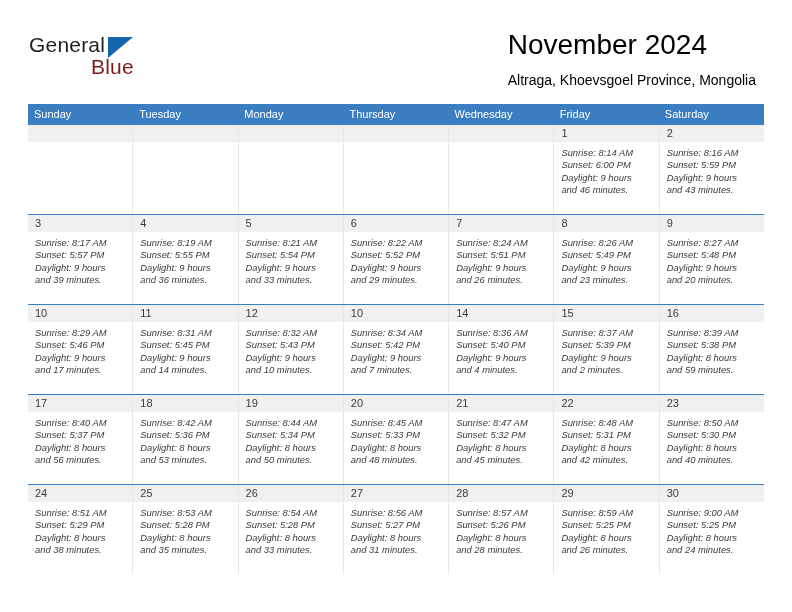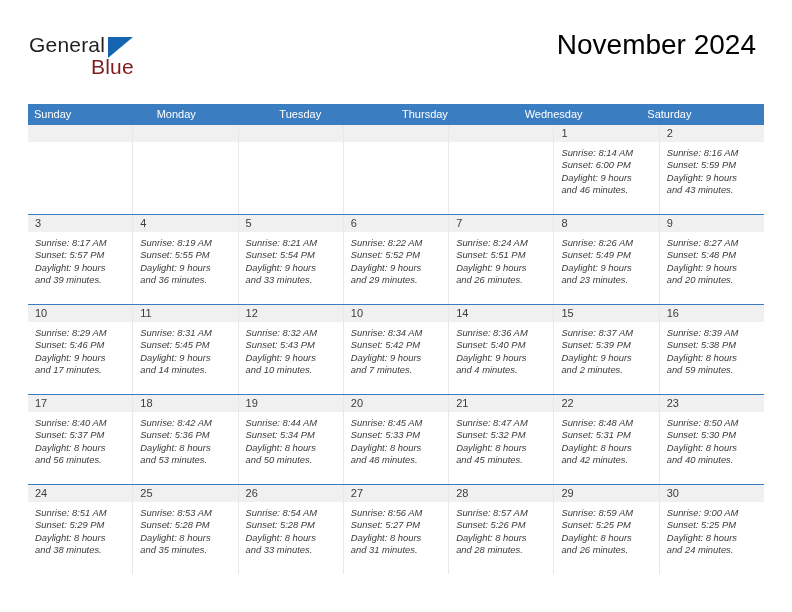--- a/index.html
+++ b/index.html
@@ -160,32 +160,34 @@
   <div class="header">
 
     <div class="brand">
       <span class="brand-general">General</span>
       <span class="brand-triangle"></span>
       <span class="brand-blue">Blue</span>
     </div>
 
     <div class="title-block">
       <div class="cal-title">November 2024</div>
+      <div class="cal-subtitle">Altraga, Khoevsgoel Province, Mongolia</div>
     </div>
 
   </div>
 
   <div class="calendar">
 
     <div class="weekdays">
       <div class="weekday">Sunday</div>
+      <div class="weekday">Tuesday</div>
       <div class="weekday">Monday</div>
-      <div class="weekday">Tuesday</div>
       <div class="weekday">Thursday</div>
       <div class="weekday">Wednesday</div>
+      <div class="weekday">Friday</div>
       <div class="weekday">Saturday</div>
     </div>
 
     <div class="week-row first">
       <div class="day-cell empty">
         <div class="day-num-band"></div>
         <div class="day-info">
           <div></div>
           <div></div>
           <div></div>

